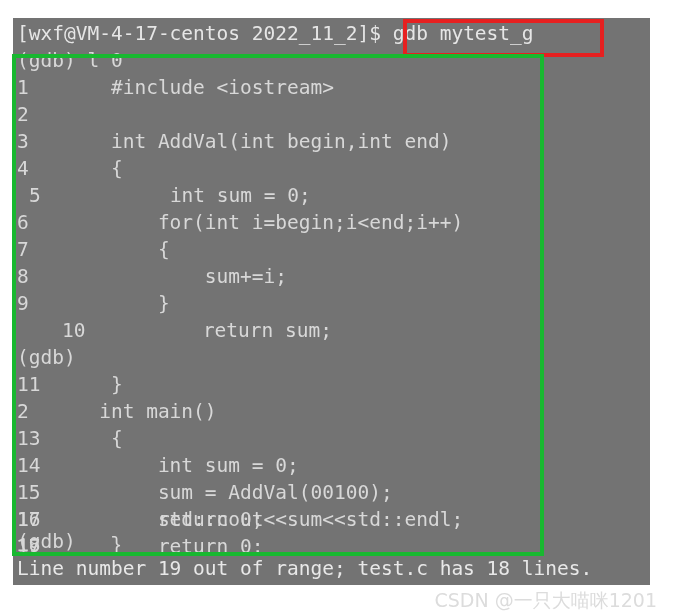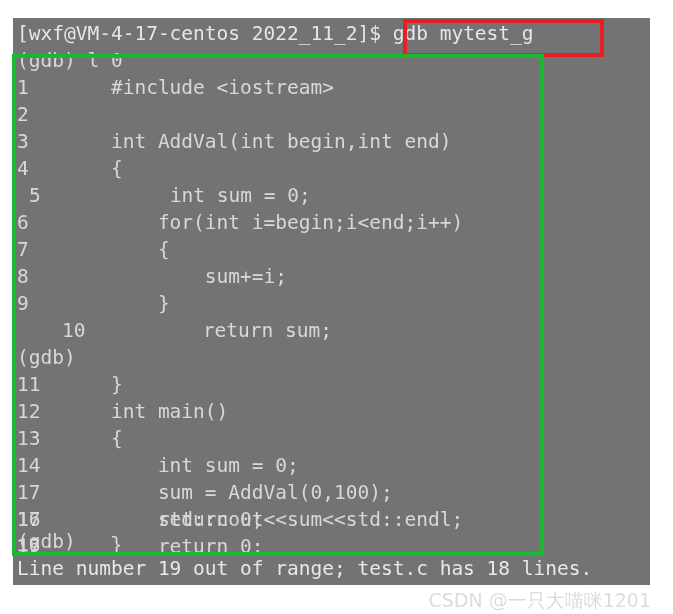--- a/index.html
+++ b/index.html
@@ -66,21 +66,21 @@
     border: 4px solid #18b830;
   }
 
   #watermark {
     position: absolute;
     left: 0;
     top: 586px;
     width: 673px;
     height: 28px;
     text-align: right;
-    padding-right: 22px;
+    padding-right: 16px;
     box-sizing: border-box;
     color: #dcdcdc;
     font-size: 19px;
     line-height: 28px;
     font-family: "DejaVu Sans", "Liberation Sans", sans-serif;
     white-space: pre;
   }
 </style>
 </head>
 <body>
@@ -97,24 +97,24 @@
     <div class="line code-line" style="top:110px;">3       int AddVal(int begin,int end)</div>
     <div class="line code-line" style="top:137px;">4       {</div>
     <div class="line code-line" style="top:164px;padding-left:12px;">5           int sum = 0;</div>
     <div class="line code-line" style="top:191px;">6           for(int i=begin;i&lt;end;i++)</div>
     <div class="line code-line" style="top:218px;">7           {</div>
     <div class="line code-line" style="top:245px;">8               sum+=i;</div>
     <div class="line code-line" style="top:272px;">9           }</div>
     <div class="line code-line" style="top:299px;margin-left:45px;">10          return sum;</div>
     <div class="line gdb-line" style="top:326px;">(gdb)</div>
     <div class="line code-line" style="top:353px;">11      }</div>
-    <div class="line code-line" style="top:380px;">12      int main()</div>
+    <div class="line code-line" style="top:380px;">2      int main()</div>
     <div class="line code-line" style="top:407px;">13      {</div>
     <div class="line code-line" style="top:434px;">14          int sum = 0;</div>
-    <div class="line code-line" style="top:461px;">17          sum = AddVal(0,100);</div>
+    <div class="line code-line" style="top:461px;">15          sum = AddVal(00100);</div>
     <div class="line code-line" style="top:488px;">16          std::cout&lt;&lt;sum&lt;&lt;std::endl;</div>
     <div class="line code-line" style="top:515px;">17          return 0;</div>
 
   </div>
 
   <div id="terminal-tail" style="position:absolute;left:13px;top:18px;width:637px;height:567px;overflow:hidden;pointer-events:none;">
     <div class="line code-line" style="top:488px;">17          return 0;</div>
     <div class="line code-line" style="top:515px;font-family:Liberation Mono, monospace;">18      }</div>
     <div class="line gdb-line" style="top:510px;">(gdb)</div>
     <div class="line err-line" style="top:537px;">Line number 19 out of range; test.c has 18 lines.</div>

